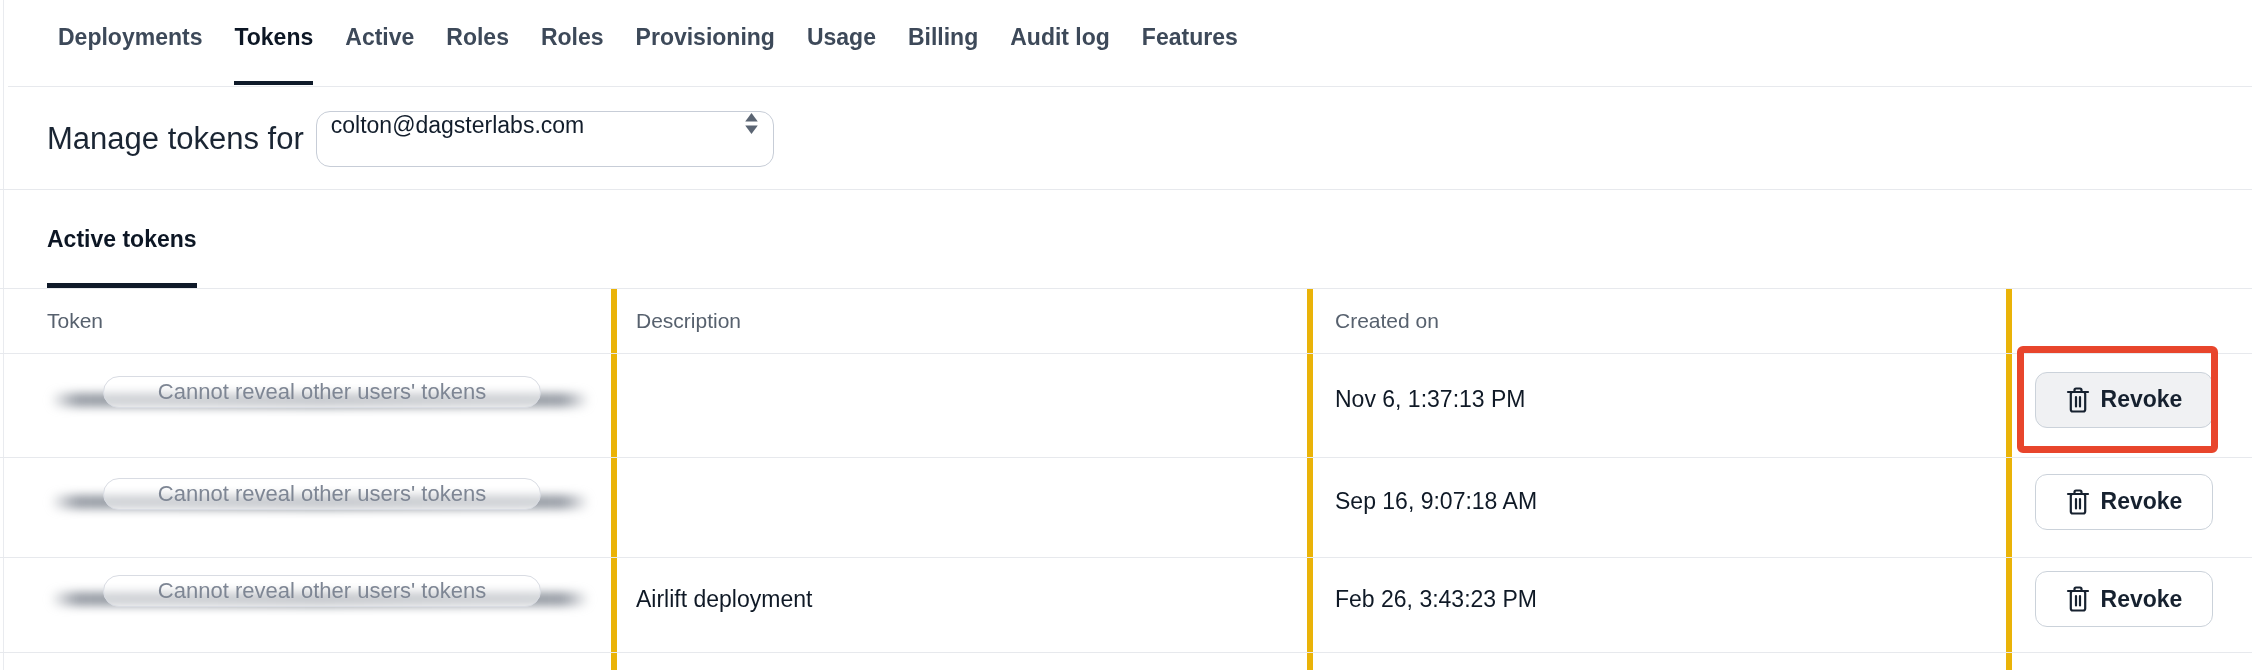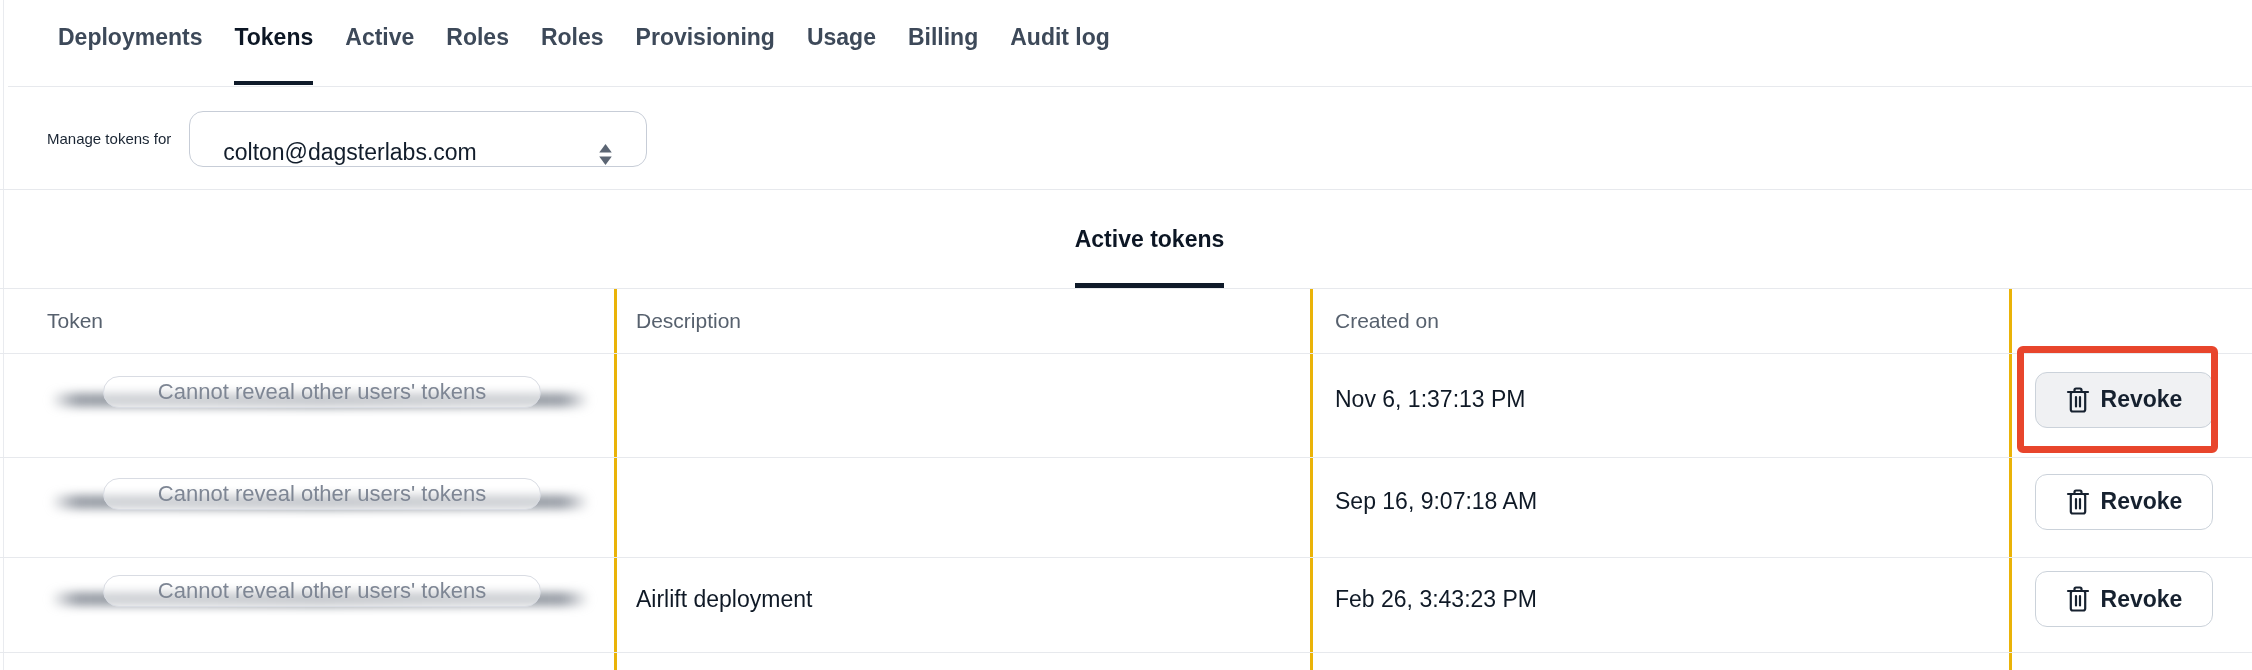--- a/index.html
+++ b/index.html
@@ -40,35 +40,35 @@
     display: block; position: absolute; left: 0; right: 0; bottom: -10px;
     height: 4px; background: #0F1A29;
   }
 
   
   .manage-row {
     position: absolute; top: 88px; left: 0; right: 0; height: 102px;
     border-bottom: 1px solid #E7E9ED;
     display: flex; align-items: center; padding-left: 47px;
   }
-  .manage-label { font-size: 15px; color: #1A2533; margin-right: 18px; }
+  .manage-label { font-size: 31px; color: #1A2533; margin-right: 12px; }
   .user-select {
     width: 458px; height: 56px;
     border: 1.5px solid #C7CDD7; border-radius: 14px;
     background: #ffffff;
-    display: flex; align-items: flex-end;
-    padding: 0 33px; cursor: pointer;
+    display: flex; align-items: flex-start;
+    padding: 0 14px; cursor: pointer;
   }
   .user-select .sel-text { font-size: 23px; color: #121D2B; flex: 1; }
   .user-select svg { flex: none; }
 
   
   .subtabs {
     position: absolute; top: 191px; left: 0; right: 0; height: 97px;
-    display: flex; align-items: center; padding-left: 47px; gap: 29px; flex-direction: column;
+    display: flex; align-items: center; padding-left: 47px; gap: 29px;
   }
   .subtab {
     position: relative; font-size: 23px; font-weight: 600; color: #3D4959;
     cursor: pointer; height: 97px; display: flex; align-items: center;
   }
   .subtab.active { color: #0C1624; font-weight: 700; }
   .subtab .subtab-underline { display: none; }
   .subtab.active .subtab-underline {
     display: block; position: absolute; left: 0; right: 0; bottom: 0;
     height: 5px; background: #0F1A29;
@@ -84,21 +84,21 @@
     grid-template-columns: 617px 696px 699px 1fr;
     border-bottom: 1px solid #E7E9ED;
   }
   .trow.header { height: 65px; }
   .trow.r1 { height: 104px; }
   .trow.r2 { height: 100px; }
   .trow.r3 { height: 95px; }
   .trow.rpartial { height: 18px; border-bottom: none; }
   .cell {
     display: flex; align-items: center;
-    border-right: 3px solid #eab308;
+    border-right: 6px solid #eab308;
     overflow: hidden;
   }
   .cell:last-child { border-right: none; }
   .trow.header .cell { font-size: 21px; color: #57616E; }
   .trow:not(.header) .cell { padding-bottom: 12px; font-size: 23px; color: #0F1926; }
   .c-token   { padding-left: 47px; }
   .trow:not(.header) .c-token { padding-left: 50px; }
   .c-desc    { padding-left: 19px; }
   .c-created { padding-left: 22px; }
   .c-actions { padding-left: 23px; }
@@ -169,20 +169,23 @@
         <span>Provisioning</span>
       </div>
     <div class="nav-tab">
         <span>Usage</span>
       </div>
     <div class="nav-tab">
         <span>Billing</span>
       </div>
     <div class="nav-tab">
         <span>Audit log</span>
+      </div>
+    <div class="nav-tab">
+        <span>Features</span>
       </div>
   </nav>
 
   <section class="manage-row">
     <span class="manage-label">Manage tokens for</span>
     <div class="user-select">
       <span class="sel-text">colton@dagsterlabs.com</span>
       <svg width="15" height="23" viewBox="0 0 14 22">
         <polygon points="7,1 13,9 1,9" fill="#5B6573"></polygon>
         <polygon points="1,13 13,13 7,21" fill="#5B6573"></polygon>

